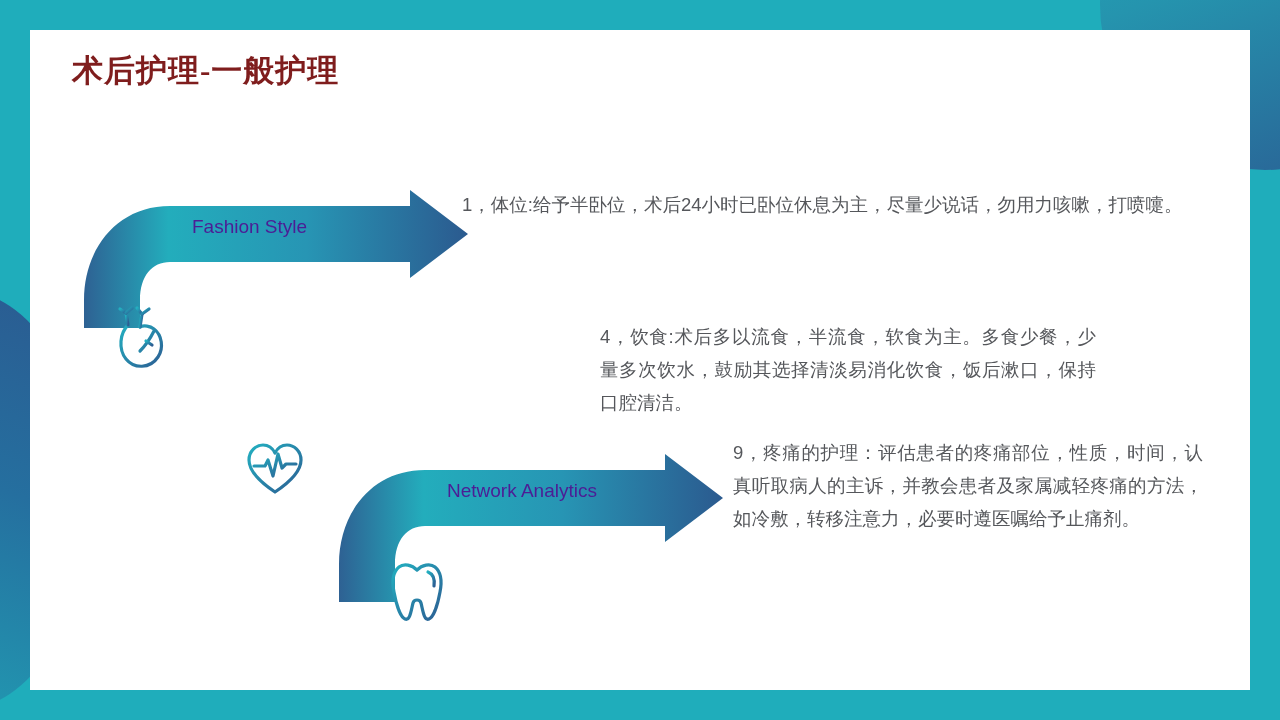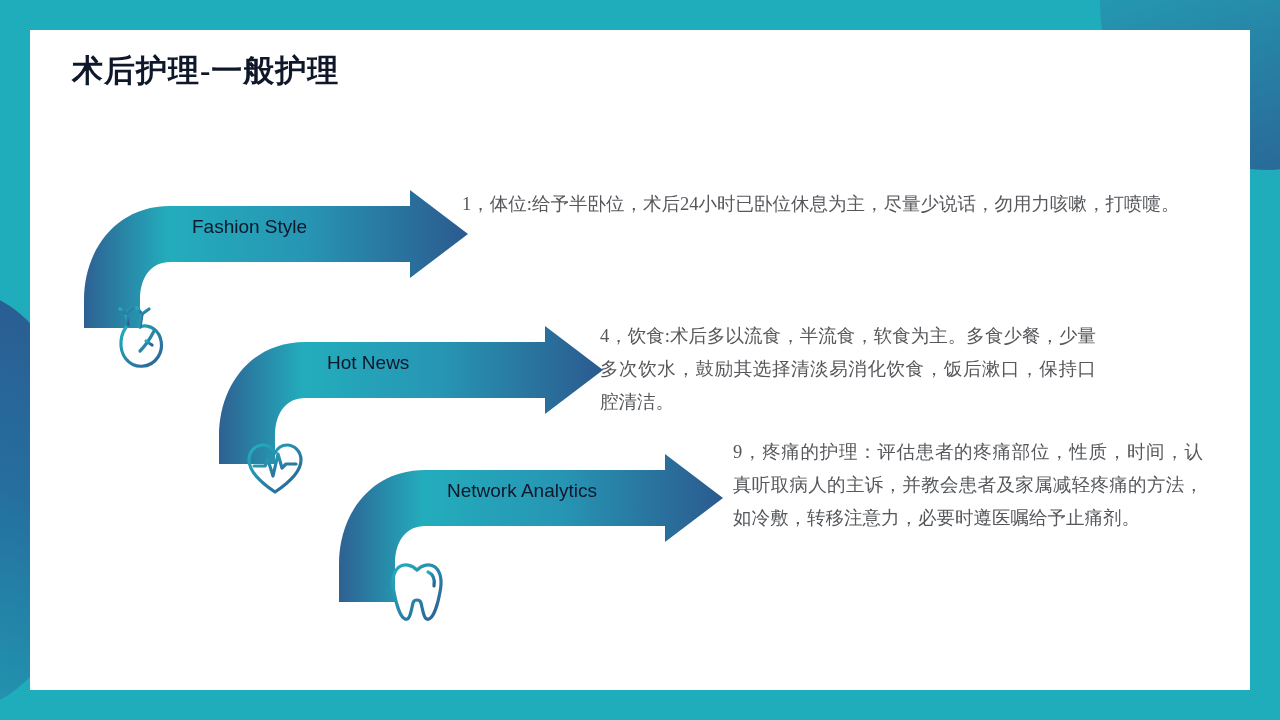--- a/index.html
+++ b/index.html
@@ -49,42 +49,42 @@
     background: #ffffff;
   }
   
   .title {
     position: absolute;
     left: 72px;
     top: 50px;
     font-family: "Liberation Serif", "DejaVu Serif", serif;
     font-size: 31px;
     font-weight: bold;
-    color: #0f172a;
+    color: #7f1d1d;
     letter-spacing: 1px;
     white-space: nowrap;
   }
   
   .arrow-wrap {
     position: absolute;
   }
   .arrow-label {
     position: absolute;
-    color: #0f172a;
+    color: #4c1d95;
     font-size: 19px;
     font-family: "Liberation Sans", sans-serif;
     white-space: nowrap;
     pointer-events: none;
   }
   .arrow-svg { display: block; }
 
   
   .para {
     position: absolute;
-    font-family: Liberation Serif, serif;
+    font-family: Liberation Sans, sans-serif;
     font-size: 18.5px;
     line-height: 33px;
     color: #55575b;
     text-align: justify;
     text-justify: inter-ideograph;
   }
   
   .icon {
     position: absolute;
   }
@@ -143,45 +143,20 @@
       <path d="M14 8 L 8 4" stroke="url(#icg1)"></path>
       <path d="M14 8 L 20 3" stroke="url(#icg1)"></path>
       <path d="M28 22 L 30 9" stroke="url(#icg1)"></path>
       <path d="M30 9 L 25 3" stroke="url(#icg1)"></path>
       <path d="M30 9 L 37 4" stroke="url(#icg1)"></path>
       <path d="M42 26 C 38 34, 34 40, 28 46" stroke="url(#icg1)"></path>
       <path d="M34 36 L 40 40" stroke="url(#icg1)"></path>
     </svg>
   </div>
 
-  <div class="arrow-wrap" style="left:205px; top:324px;">
-    <svg class="arrow-svg" width="420" height="140" viewBox="0 0 420 140">
-      <defs>
-        <linearGradient id="gradA2" x1="0" y1="0" x2="1" y2="0">
-          <stop offset="0" stop-color="#2E6193"></stop>
-          <stop offset="0.22" stop-color="#23ADBC"></stop>
-          <stop offset="0.58" stop-color="#2795B4"></stop>
-          <stop offset="1" stop-color="#2B5A8F"></stop>
-        </linearGradient>
-      </defs>
-      <path d="M 14 140
-               L 14 112
-               C 14 62, 46 18, 100 18
-               L 340 18
-               L 340 2
-               L 398 46
-               L 340 90
-               L 340 74
-               L 100 74
-               C 82 74, 70 88, 70 112
-               L 70 140
-               Z" fill="url(#gradA2)"></path>
-    </svg>
-    <span class="arrow-label" style="left:122px; top:28px;">Hot News</span>
-  </div>
 
   <div class="icon" style="left:245px; top:442px;">
     <svg width="60" height="56" viewBox="0 0 60 56" fill="none" stroke-width="3.2" stroke-linecap="round" stroke-linejoin="round">
       <defs>
         <linearGradient id="icg2" x1="0" y1="0" x2="1" y2="1">
           <stop offset="0" stop-color="#23AFC0"></stop>
           <stop offset="1" stop-color="#2C5E93"></stop>
         </linearGradient>
       </defs>
       <path d="M30 50 C 12 38, 4 28, 4 18 C 4 9, 11 3, 18 3 C 24 3, 28 7, 30 11

